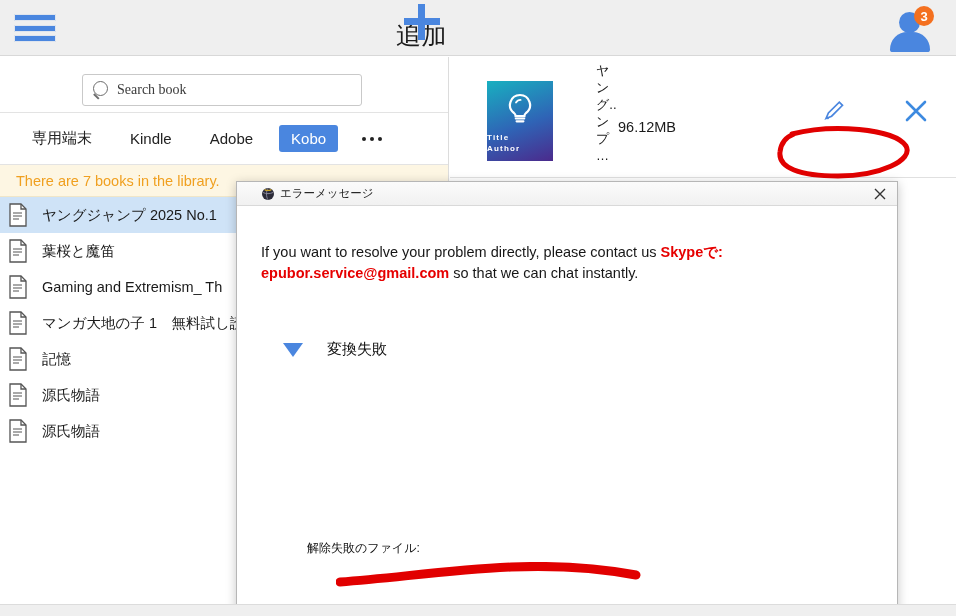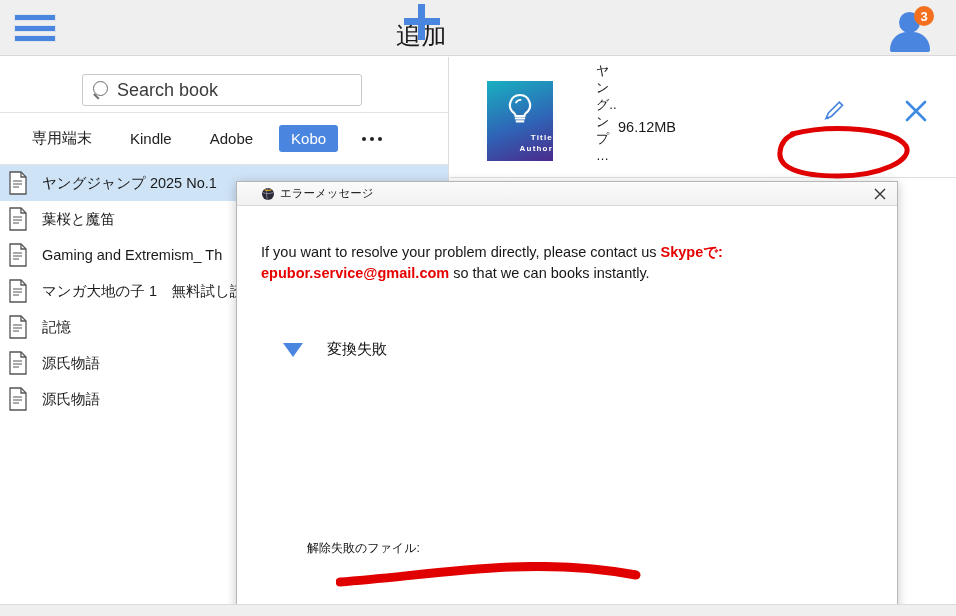--- a/index.html
+++ b/index.html
@@ -102,23 +102,23 @@
     content: ""; position: absolute; left: 2px; top: 2px;
     width: 13px; height: 13px; border: 1.6px solid #6d6d6d;
     border-radius: 50%;
   }
   .search-icon::after {
     content: ""; position: absolute; left: 3px; top: 14px;
     width: 7px; height: 1.6px; background: #6d6d6d;
     transform: rotate(45deg); transform-origin: left center;
   }
   .searchbox input {
-    border: 0; outline: 0; font-size: 18px; color: #333;
+    border: 0; outline: 0; font-size: 14px; color: #333;
     width: 225px; background: transparent;
-    font-family: Liberation Sans, sans-serif;
+    font-family: Liberation Serif, serif;
   }
   .searchbox input::placeholder { color: #3b3b3b; }
 
   .tabrow {
     position: relative; height: 52px;
     border-bottom: 1px solid #e3e3e3;
     display: flex; align-items: center; padding-left: 20px;
   }
   .tab {
     font-size: 15px; color: #222; padding: 5px 12px;
@@ -166,21 +166,21 @@
   }
   .taskrow {
     position: relative; height: 121px;
     border-bottom: 1px solid #e0e0e0;
   }
   .cover {
     position: absolute; left: 37px; top: 24px;
     width: 66px; height: 80px;
     background: linear-gradient(160deg, #18b0c0 0%, #2f64b6 55%, #4b2a8c 100%);
     display: flex; flex-direction: column;
-    align-items: flex-end; justify-content: flex-end;
+    align-items: flex-start; justify-content: flex-end;
     padding-bottom: 7px;
   }
   .bulb { position: absolute; left: 50%; top: 11px; transform: translateX(-50%); }
   .cover-txt {
     color: #ffffff; font-size: 8px; font-weight: bold;
     letter-spacing: 1.2px; line-height: 11px; text-align: center;
   }
   .vtitle {
     position: absolute; left: 146px; top: 5px;
     width: 16px;
@@ -320,20 +320,21 @@
       <div class="tab">Kindle</div>
       <div class="tab">Adobe</div>
       <div class="tab active">Kobo</div>
       <div class="tab-more">
         <i></i>
         <i></i>
         <i></i>
       </div>
     </div>
 
+    <div class="libbanner">There are 7 books in the library.</div>
 
     <div class="booklist">
       <div class="bookitem selected">
         <div class="doc-icon">
           <svg width="20" height="24" viewBox="0 0 20 24">
               <path d="M2 1h11l5 5v17H2z" fill="#fff" stroke="#555" stroke-width="1.3"></path>
               <path d="M13 1v5h5" fill="none" stroke="#555" stroke-width="1.3"></path>
               <path d="M5 10h9M5 13h9M5 16h6" stroke="#555" stroke-width="1.1"></path>
             </svg>
         </div>
@@ -459,21 +460,21 @@
       </svg>
       <div class="dlg-title-text">エラーメッセージ</div>
       <div class="dlg-close">
         <svg width="18" height="18" viewBox="0 0 18 18">
           <path d="M4 4l10 10M14 4L4 14" stroke="#333" stroke-width="1.4"></path>
         </svg>
       </div>
     </div>
 
     <div class="dlg-body">
-      <div class="dlg-msg"><span>If you want to resolve your problem directly, please contact us </span><span class="red">Skypeで:</span><span> </span><span class="red">epubor.service@gmail.com</span><span> so that we can books instantly.</span></div>
+      <div class="dlg-msg"><span>If you want to resolve your problem directly, please contact us </span><span class="red">Skypeで:</span><span> </span><span class="red">epubor.service@gmail.com</span><span> so that we can chat instantly.</span></div>
 
       <div class="dlg-section">
         <div class="tri-down"></div>
         <div class="dlg-section-label">変換失敗</div>
       </div>
 
       <div class="dlg-filelabel">解除失敗のファイル:</div>
       <div class="dlg-filepath">C:\Users\angel\Ultimate\ヤングジャンプ 2025 No.1_no...</div>
       <div class="dlg-filesize">93.47MB</div>
     </div>

